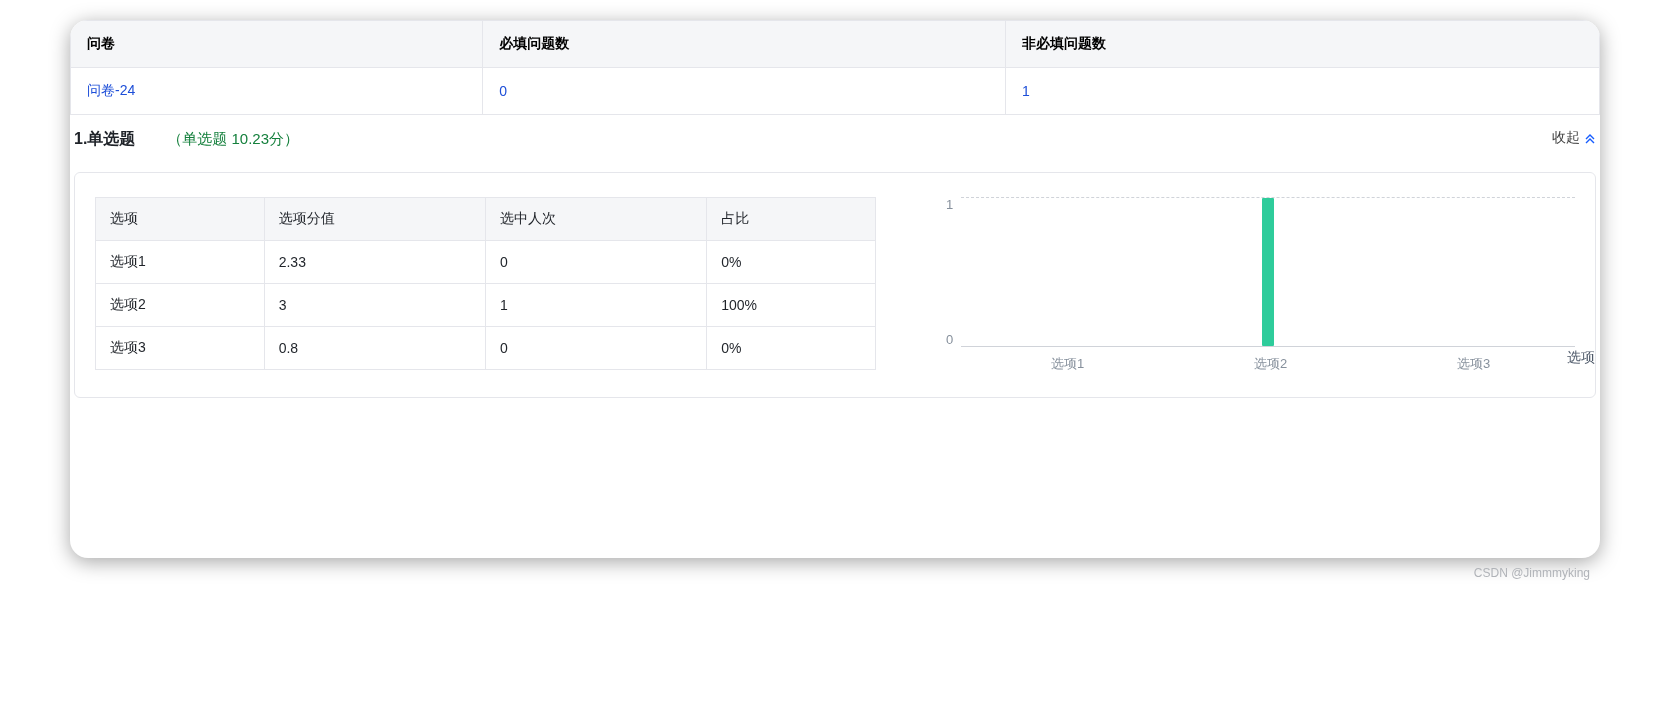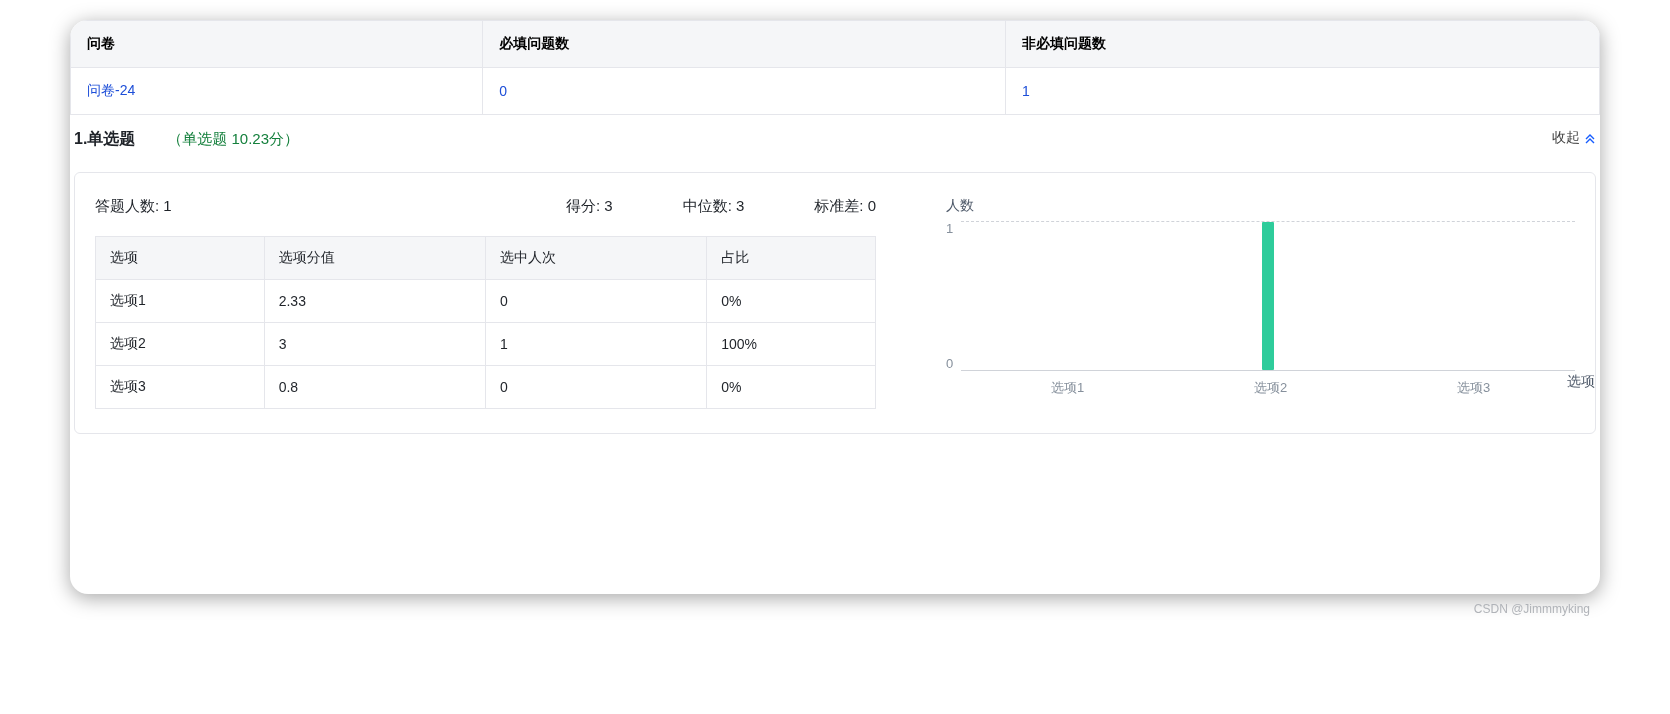--- a/index.html
+++ b/index.html
@@ -249,26 +249,20 @@
           <svg width="12" height="12" viewBox="0 0 12 12" fill="none">
             <path d="M2 7 L6 3 L10 7" stroke="#165dff" stroke-width="1.4" fill="none"></path>
             <path d="M2 11 L6 7 L10 11" stroke="#165dff" stroke-width="1.4" fill="none"></path>
           </svg>
         </span>
       </div>
     </div>
 
     <div class="stat-panel">
       <div class="stat-left">
-        <div class="stat-summary-row">
-          <span class="first">答题人数: 1</span>
-          <span>得分: 3</span>
-          <span>中位数: 3</span>
-          <span>标准差: 0</span>
-        </div>
 
         <table class="options-table">
           <thead>
             <tr>
               <th>选项</th>
               <th>选项分值</th>
               <th>选中人次</th>
               <th>占比</th>
             </tr>
           </thead>
@@ -290,21 +284,20 @@
                   <td>0.8</td>
                   <td>0</td>
                   <td>0%</td>
                 </tr>
               </tbody>
         </table>
       </div>
 
       <div class="stat-right">
         <div class="chart-wrapper">
-          <div class="chart-ylabel">人数</div>
           <div class="chart-area">
             <div class="chart-yaxis">
               <span>1</span>
               <span>0</span>
             </div>
             <div class="chart-plot">
               <div class="chart-bars" id="chart-bars">
                     <div class="chart-col">
                       <div class="chart-bar" style="height: 0%; background: rgb(46, 204, 155);"></div>
                     </div>

